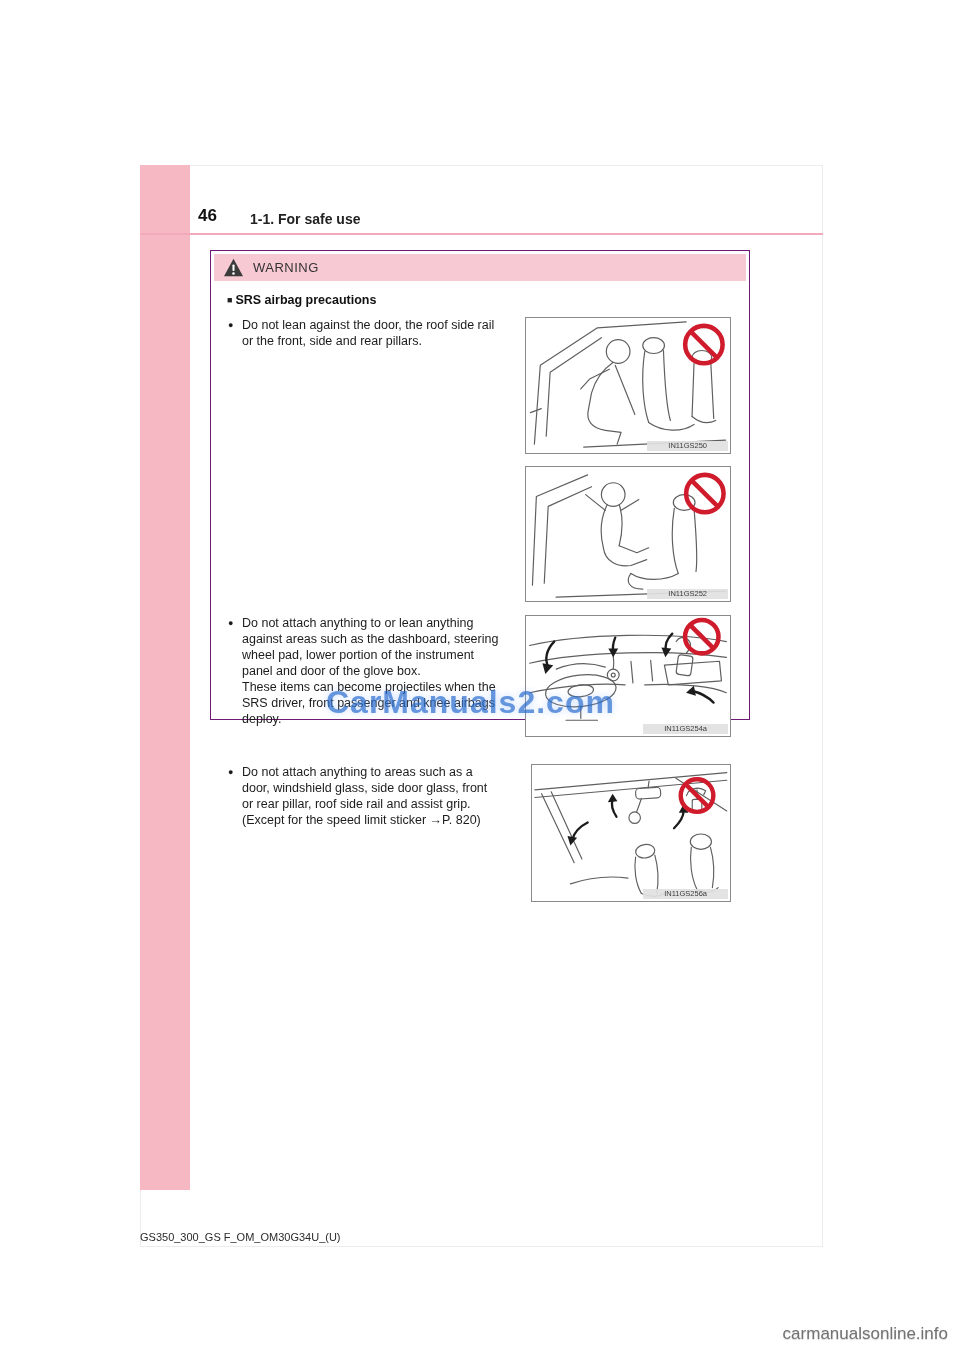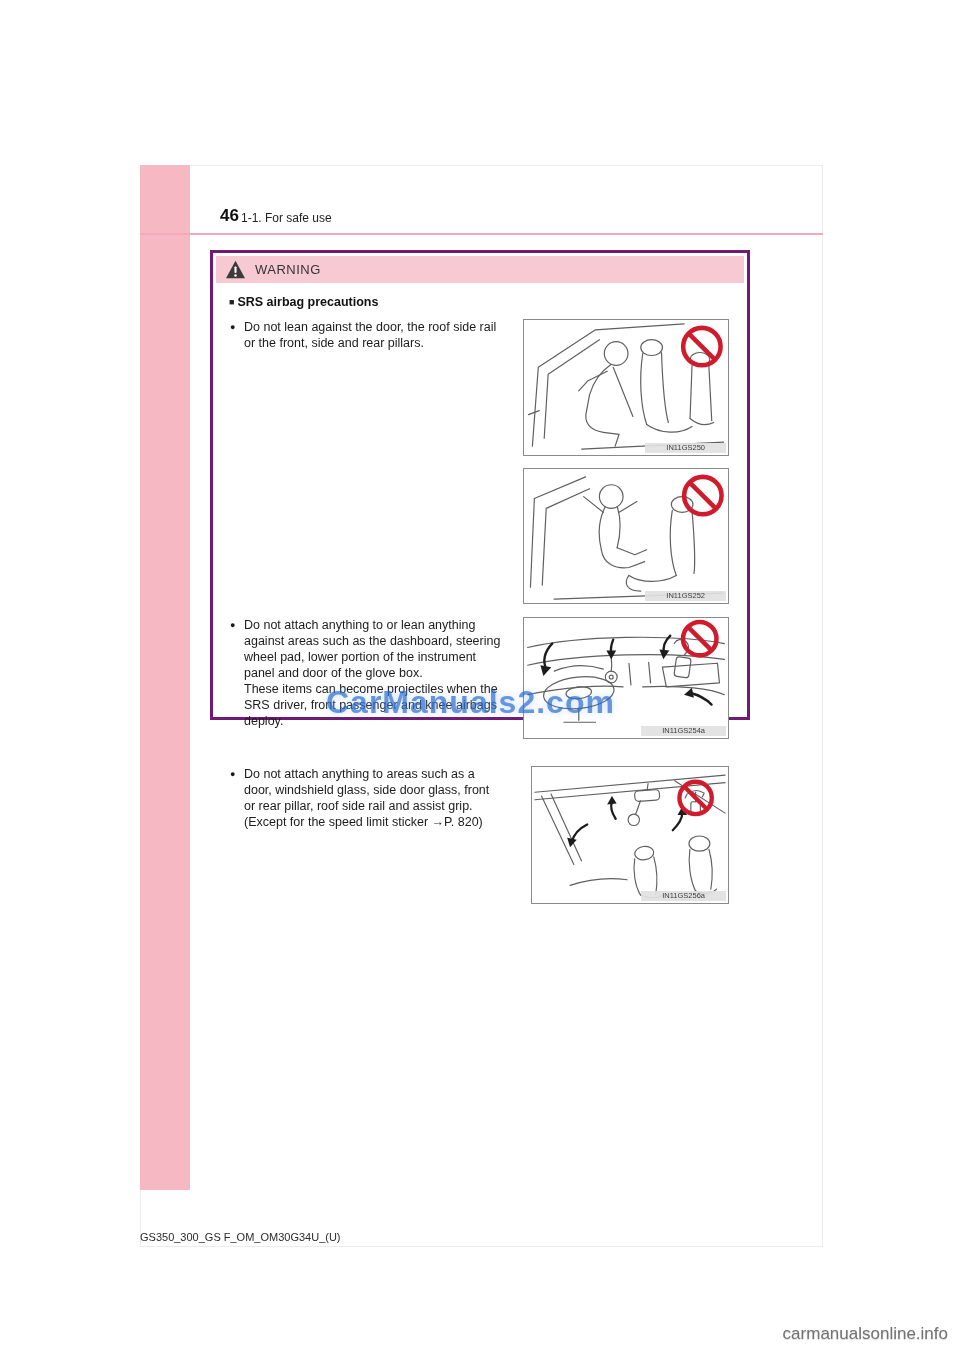--- a/index.html
+++ b/index.html
@@ -4,26 +4,26 @@
 <style>
   * { margin:0; padding:0; box-sizing:border-box; }
   html,body { background:#ffffff; }
   body { font-family:"Liberation Sans", sans-serif; color:#1f1f1f; }
   .canvas { position:relative; width:960px; height:1358px; background:#ffffff; overflow:hidden; }
 
   .page-outline { position:absolute; left:140px; top:165px; width:683px; height:1082px;
                   border:1px solid #ececec; background:#ffffff; }
   .pink-strip { position:absolute; left:140px; top:165px; width:50px; height:1025px; }
 
-  .page-number { position:absolute; left:220px; top:206px; font-size:17px; font-weight:bold; color:#111; }
-  .section-header { position:absolute; left:241px; top:211px; font-size:12px; font-weight:normal; color:#222; }
+  .page-number { position:absolute; left:198px; top:206px; font-size:17px; font-weight:bold; color:#111; }
+  .section-header { position:absolute; left:250px; top:211px; font-size:14px; font-weight:bold; color:#222; }
   .header-rule { position:absolute; left:140px; top:233px; width:683px; height:2px; }
 
   .warning-box { position:absolute; left:210px; top:250px; width:540px; height:470px;
-                 border:3px solid #701a75; background:#fff; }
+                 border:1px solid #701a75; background:#fff; }
   .warning-header { margin:3px; height:27px; display:flex; align-items:center; gap:9px; padding-left:9px; }
   .warning-title { font-size:13px; color:#333; letter-spacing:0.5px; }
 
   .section-title-row { margin:10px 0 8px 16px; font-size:12.5px; font-weight:bold; color:#111; height:18px; display:flex; align-items:center; }
   .sq { font-size:9px; margin-right:3px; color:#222; }
 
   .item { display:flex; align-items:flex-start; min-height:137px; margin-bottom:12px; padding:0 18px 0 17px; }
   .item-text { width:292px; font-size:12.5px; line-height:16px; color:#1c1c1c;
                padding-left:14px; text-indent:-14px; }
   .item-text .bullet { display:inline-block; width:14px; text-indent:0; font-size:9px; color:#1a1a1a; vertical-align:1px; }

